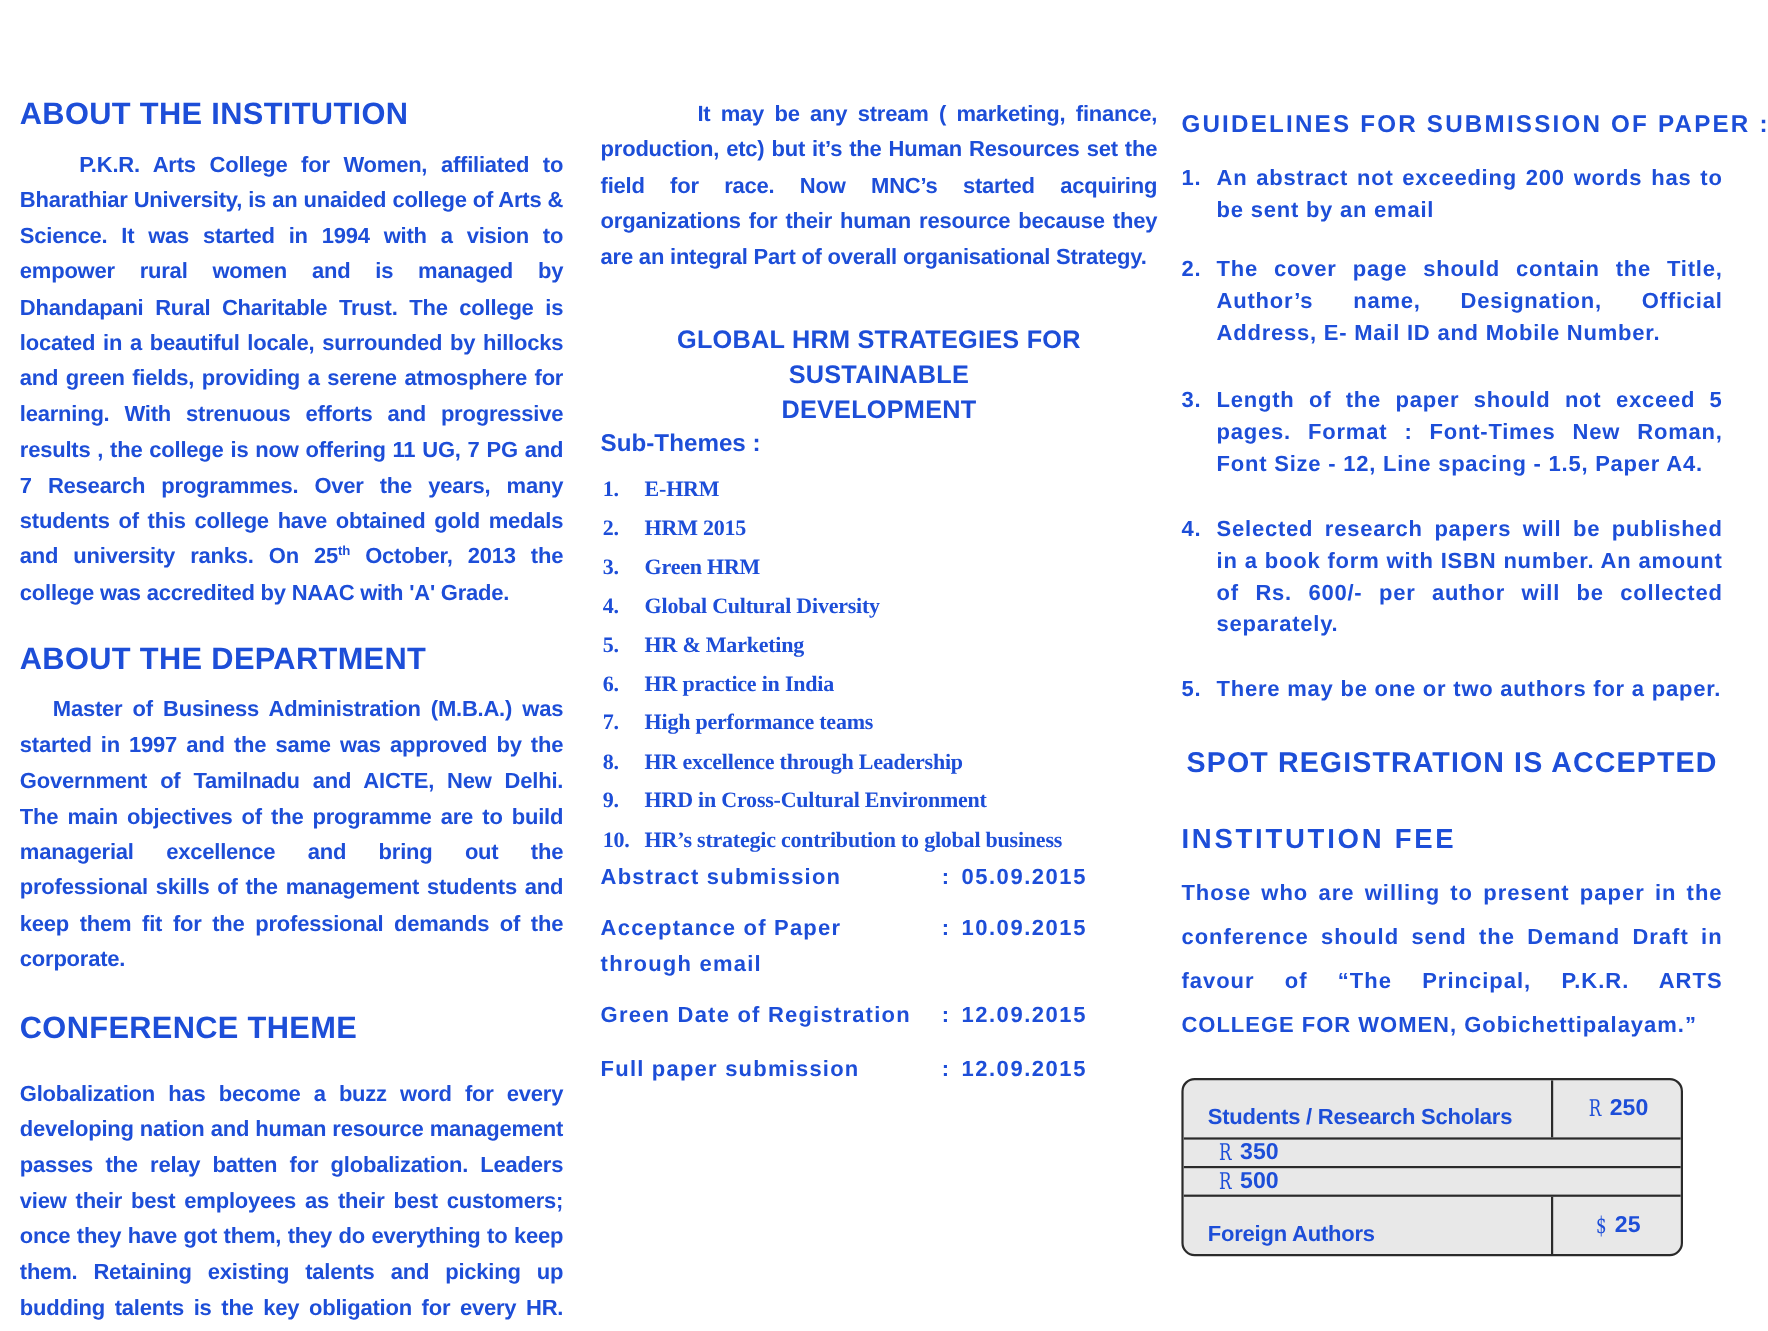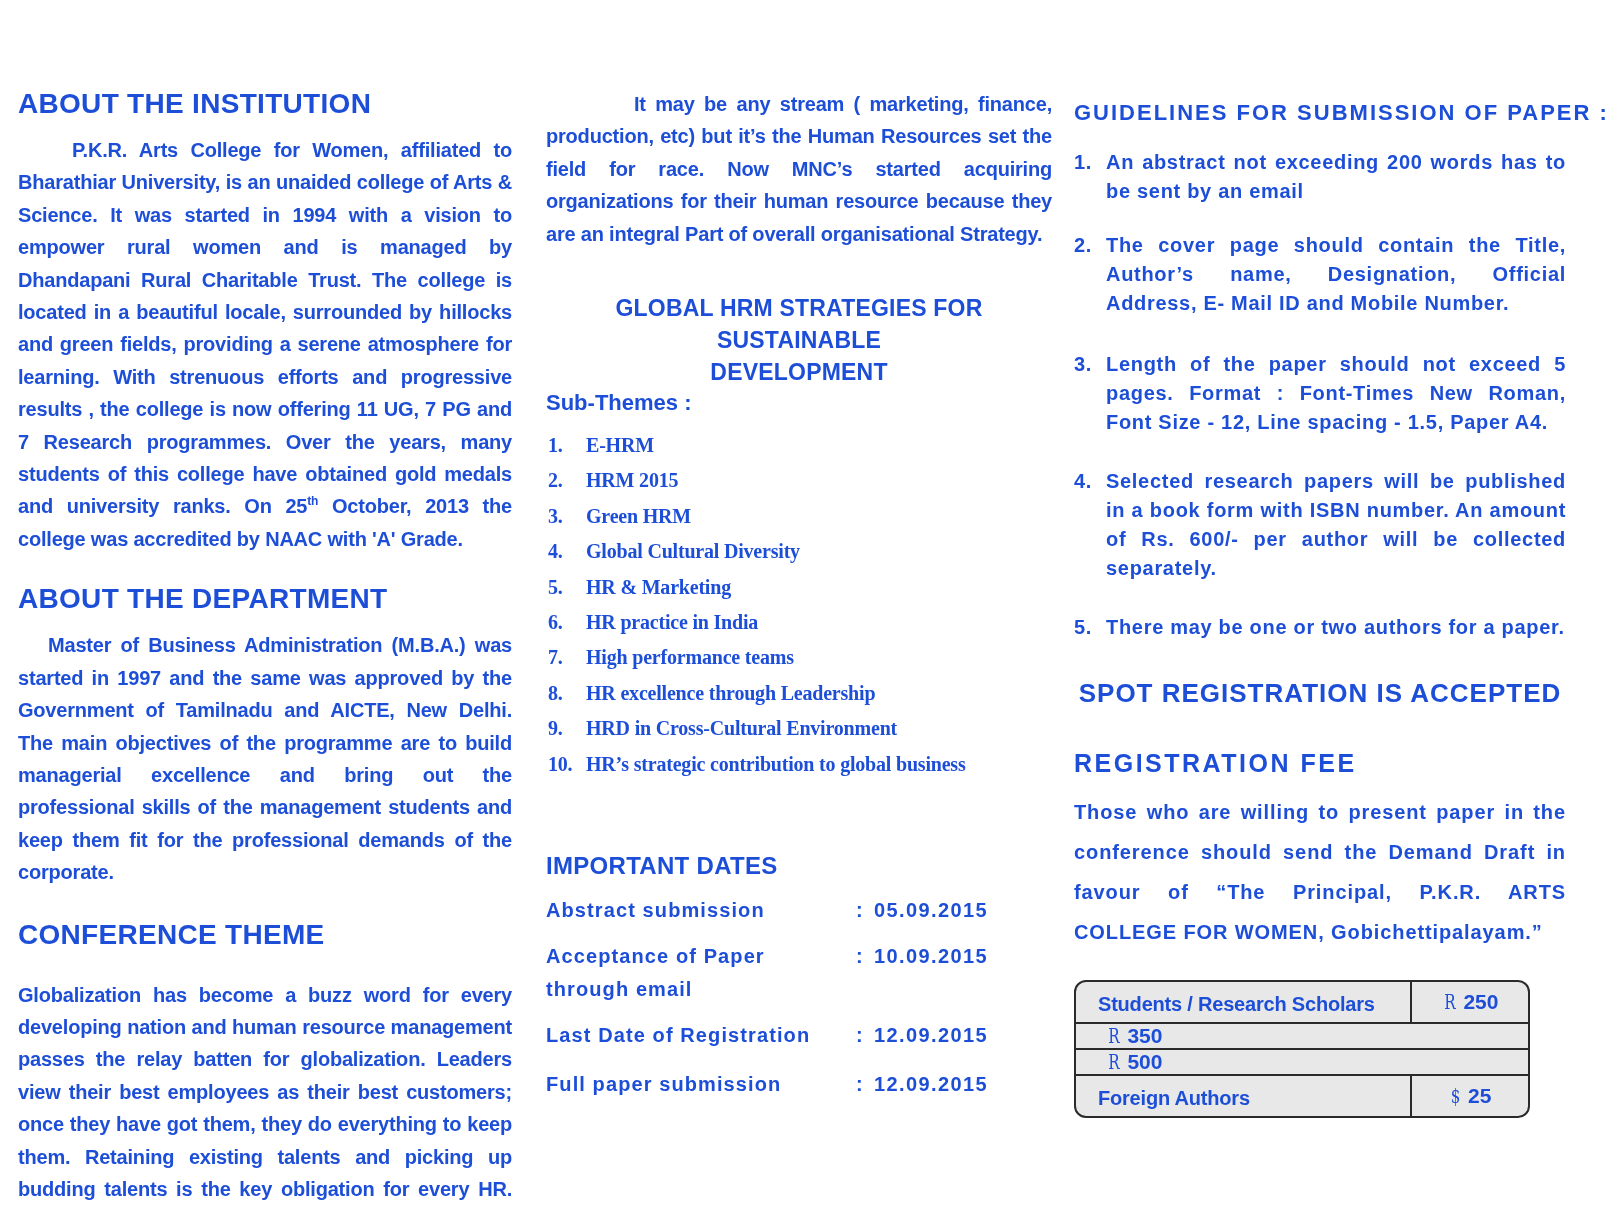--- a/index.html
+++ b/index.html
@@ -86,21 +86,21 @@
   }
   .fee-table{
     width:452px;
     border:2px solid #2a2a2a;border-radius:12px;
     background:#e8e8e8;overflow:hidden;
   }
   .fee-row{display:flex;border-top:2px solid #2a2a2a;}
   .fee-row:first-child{border-top:none;}
   .fee-cat{
     flex:1;border-right:2px solid #2a2a2a;
-    padding:10px 10px 5px 22px;
+    padding:22px 10px 5px 22px;
     font-size:20px;font-weight:700;line-height:25px;letter-spacing:-.2px;
   }
   .fee-amt{
     width:116px;display:flex;align-items:center;justify-content:center;
     font-size:21px;font-weight:700;gap:6px;
   }
   .currency{
     font-family:"DejaVu Serif", serif;font-weight:500;
     display:inline-block;transform:scaleX(.72);transform-origin:center;
   }
@@ -138,35 +138,34 @@
         <li>Green HRM</li>
         <li>Global Cultural Diversity</li>
         <li>HR &amp; Marketing</li>
         <li>HR practice in India</li>
         <li>High performance teams</li>
         <li>HR excellence through Leadership</li>
         <li>HRD in Cross-Cultural Environment</li>
         <li>HR’s strategic contribution to global business</li>
       </ol>
 
-      <h2 class="h-main dates-title">IMPORTANT DATES</h2>
       <div>
         <div class="date-row">
           <div class="date-label">Abstract submission</div>
           <div class="date-colon">:</div>
           <div class="date-value">05.09.2015</div>
         </div>
         <div class="date-row">
           <div class="date-label">Acceptance of Paper
 through email</div>
           <div class="date-colon">:</div>
           <div class="date-value">10.09.2015</div>
         </div>
         <div class="date-row">
-          <div class="date-label">Last Date of Registration</div>
+          <div class="date-label">Green Date of Registration</div>
           <div class="date-colon">:</div>
           <div class="date-value">12.09.2015</div>
         </div>
         <div class="date-row" style="margin-top:16px;">
           <div class="date-label">Full paper submission</div>
           <div class="date-colon">:</div>
           <div class="date-value">12.09.2015</div>
         </div>
       </div>
     </div>
@@ -177,21 +176,21 @@
       <ol class="plain guidelines">
         <li>An abstract not exceeding 200 words has to be sent by an email</li>
         <li>The cover page should contain the Title, Author’s name, Designation, Official Address,  E- Mail ID and Mobile Number.</li>
         <li style="margin-top:32px;">Length of the paper should not exceed 5 pages. Format : Font-Times New Roman, Font Size - 12, Line spacing - 1.5, Paper A4.</li>
         <li style="margin-top:30px;">Selected research papers will be published in a book form with ISBN number.  An amount of Rs. 600/- per author will be collected separately.</li>
         <li style="margin-top:30px;">There may be one or two authors for a paper.</li>
       </ol>
 
       <div class="spot">SPOT REGISTRATION IS ACCEPTED</div>
 
-      <h2 class="regfee-title">REGISTRATION FEE</h2>
+      <h2 class="regfee-title">INSTITUTION FEE</h2>
       <p class="regfee-para">Those who are willing to present paper in the conference should send the Demand Draft in favour of “The Principal, P.K.R. ARTS COLLEGE FOR WOMEN, Gobichettipalayam.”</p>
 
       <div class="fee-table">
         <div class="fee-row">
           <div class="fee-cat">Students / Research Scholars</div>
           <div class="fee-amt">
               <span class="currency">R</span>
               <span>250</span>
             </div>
         </div>

